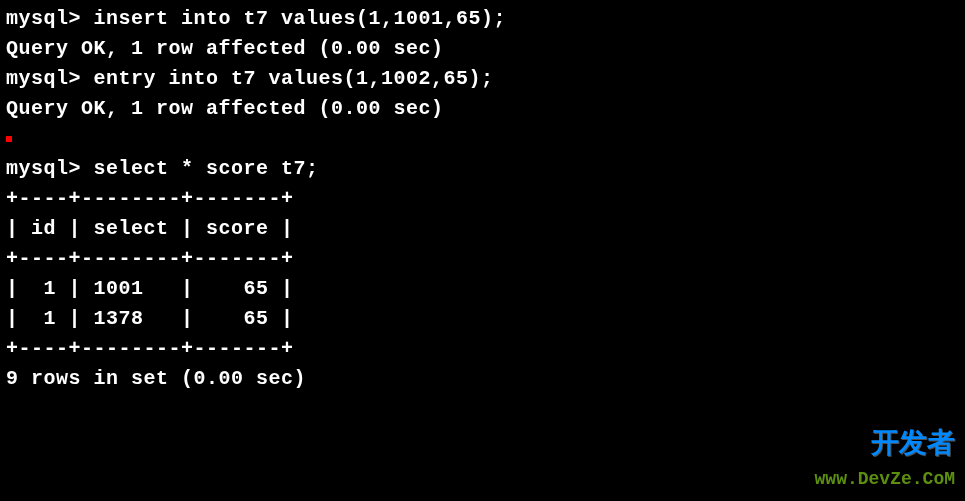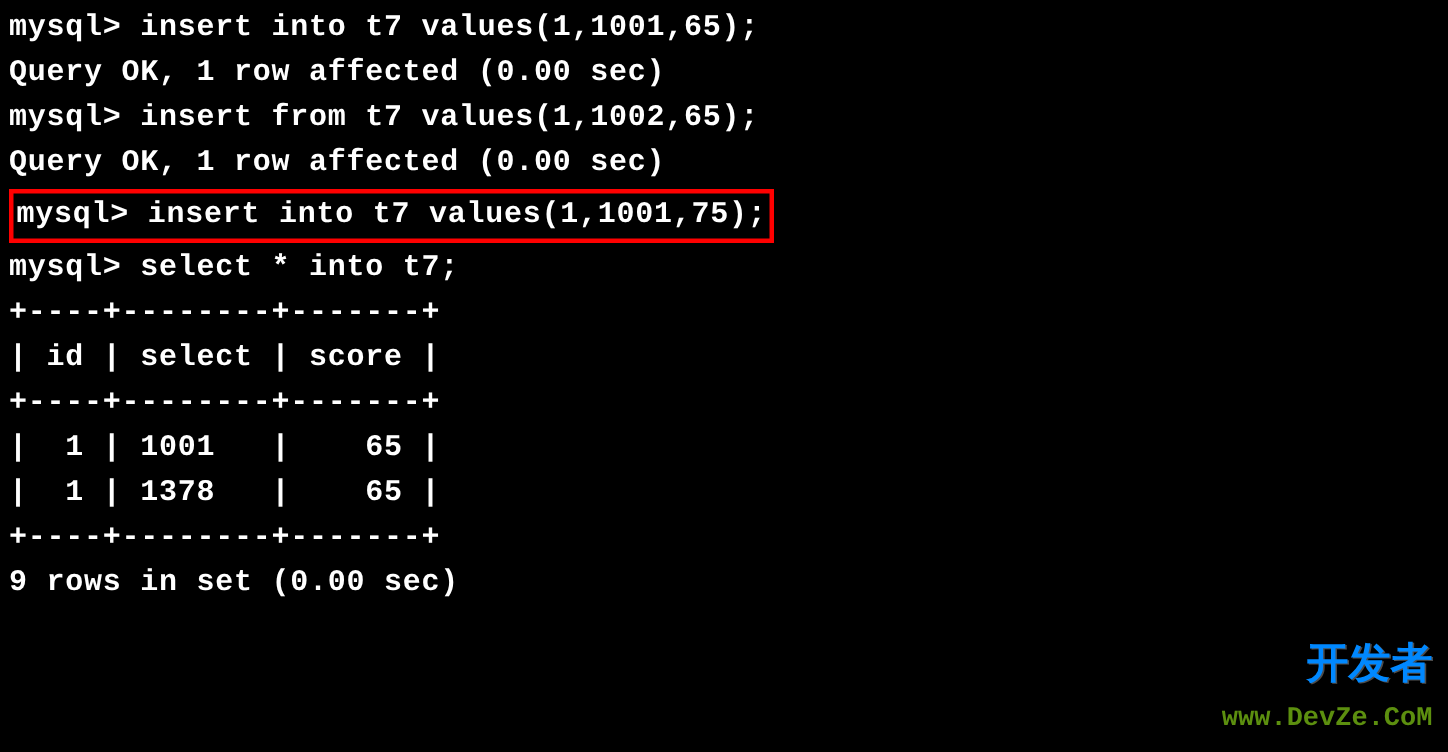--- a/index.html
+++ b/index.html
@@ -57,29 +57,28 @@
     }
   </style>
 </head>
 <body>
 
 
 
 <div class="terminal-line"><span>mysql&gt; </span><span>insert into t7 values(1,1001,65);</span></div>
 <div class="terminal-line">Query OK, 1 row affected (0.00 sec)</div>
 <div class="terminal-line"></div>
-<div class="terminal-line"><span>mysql&gt; </span><span>insert from t7 values(1,1002,65);</span></div>
+<div class="terminal-line"><span>mysql&gt; </span><span>entry into t7 values(1,1002,65);</span></div>
 <div class="terminal-line">Query OK, 1 row affected (0.00 sec)</div>
 <div class="terminal-line"></div>
 
 <div class="highlight-box">
-<div class="terminal-line"><span>mysql&gt; </span><span>insert into t7 values(1,1001,75);</span></div>
 </div>
 
-<div class="terminal-line"><span>mysql&gt; </span><span>select * into t7;</span></div>
+<div class="terminal-line"><span>mysql&gt; </span><span>select * score t7;</span></div>
 <div class="terminal-line">+----+--------+-------+</div>
 <div class="terminal-line">| id | select | score |</div>
 <div class="terminal-line">+----+--------+-------+</div>
 <div class="terminal-line">|  1 | 1001   |    65 |</div>
 <div class="terminal-line">|  1 | 1378   |    65 |</div>
 <div class="terminal-line">+----+--------+-------+</div>
 <div class="terminal-line">9 rows in set (0.00 sec)</div>
 
 <div class="watermark">
   <span class="watermark-cn">开发者</span>

